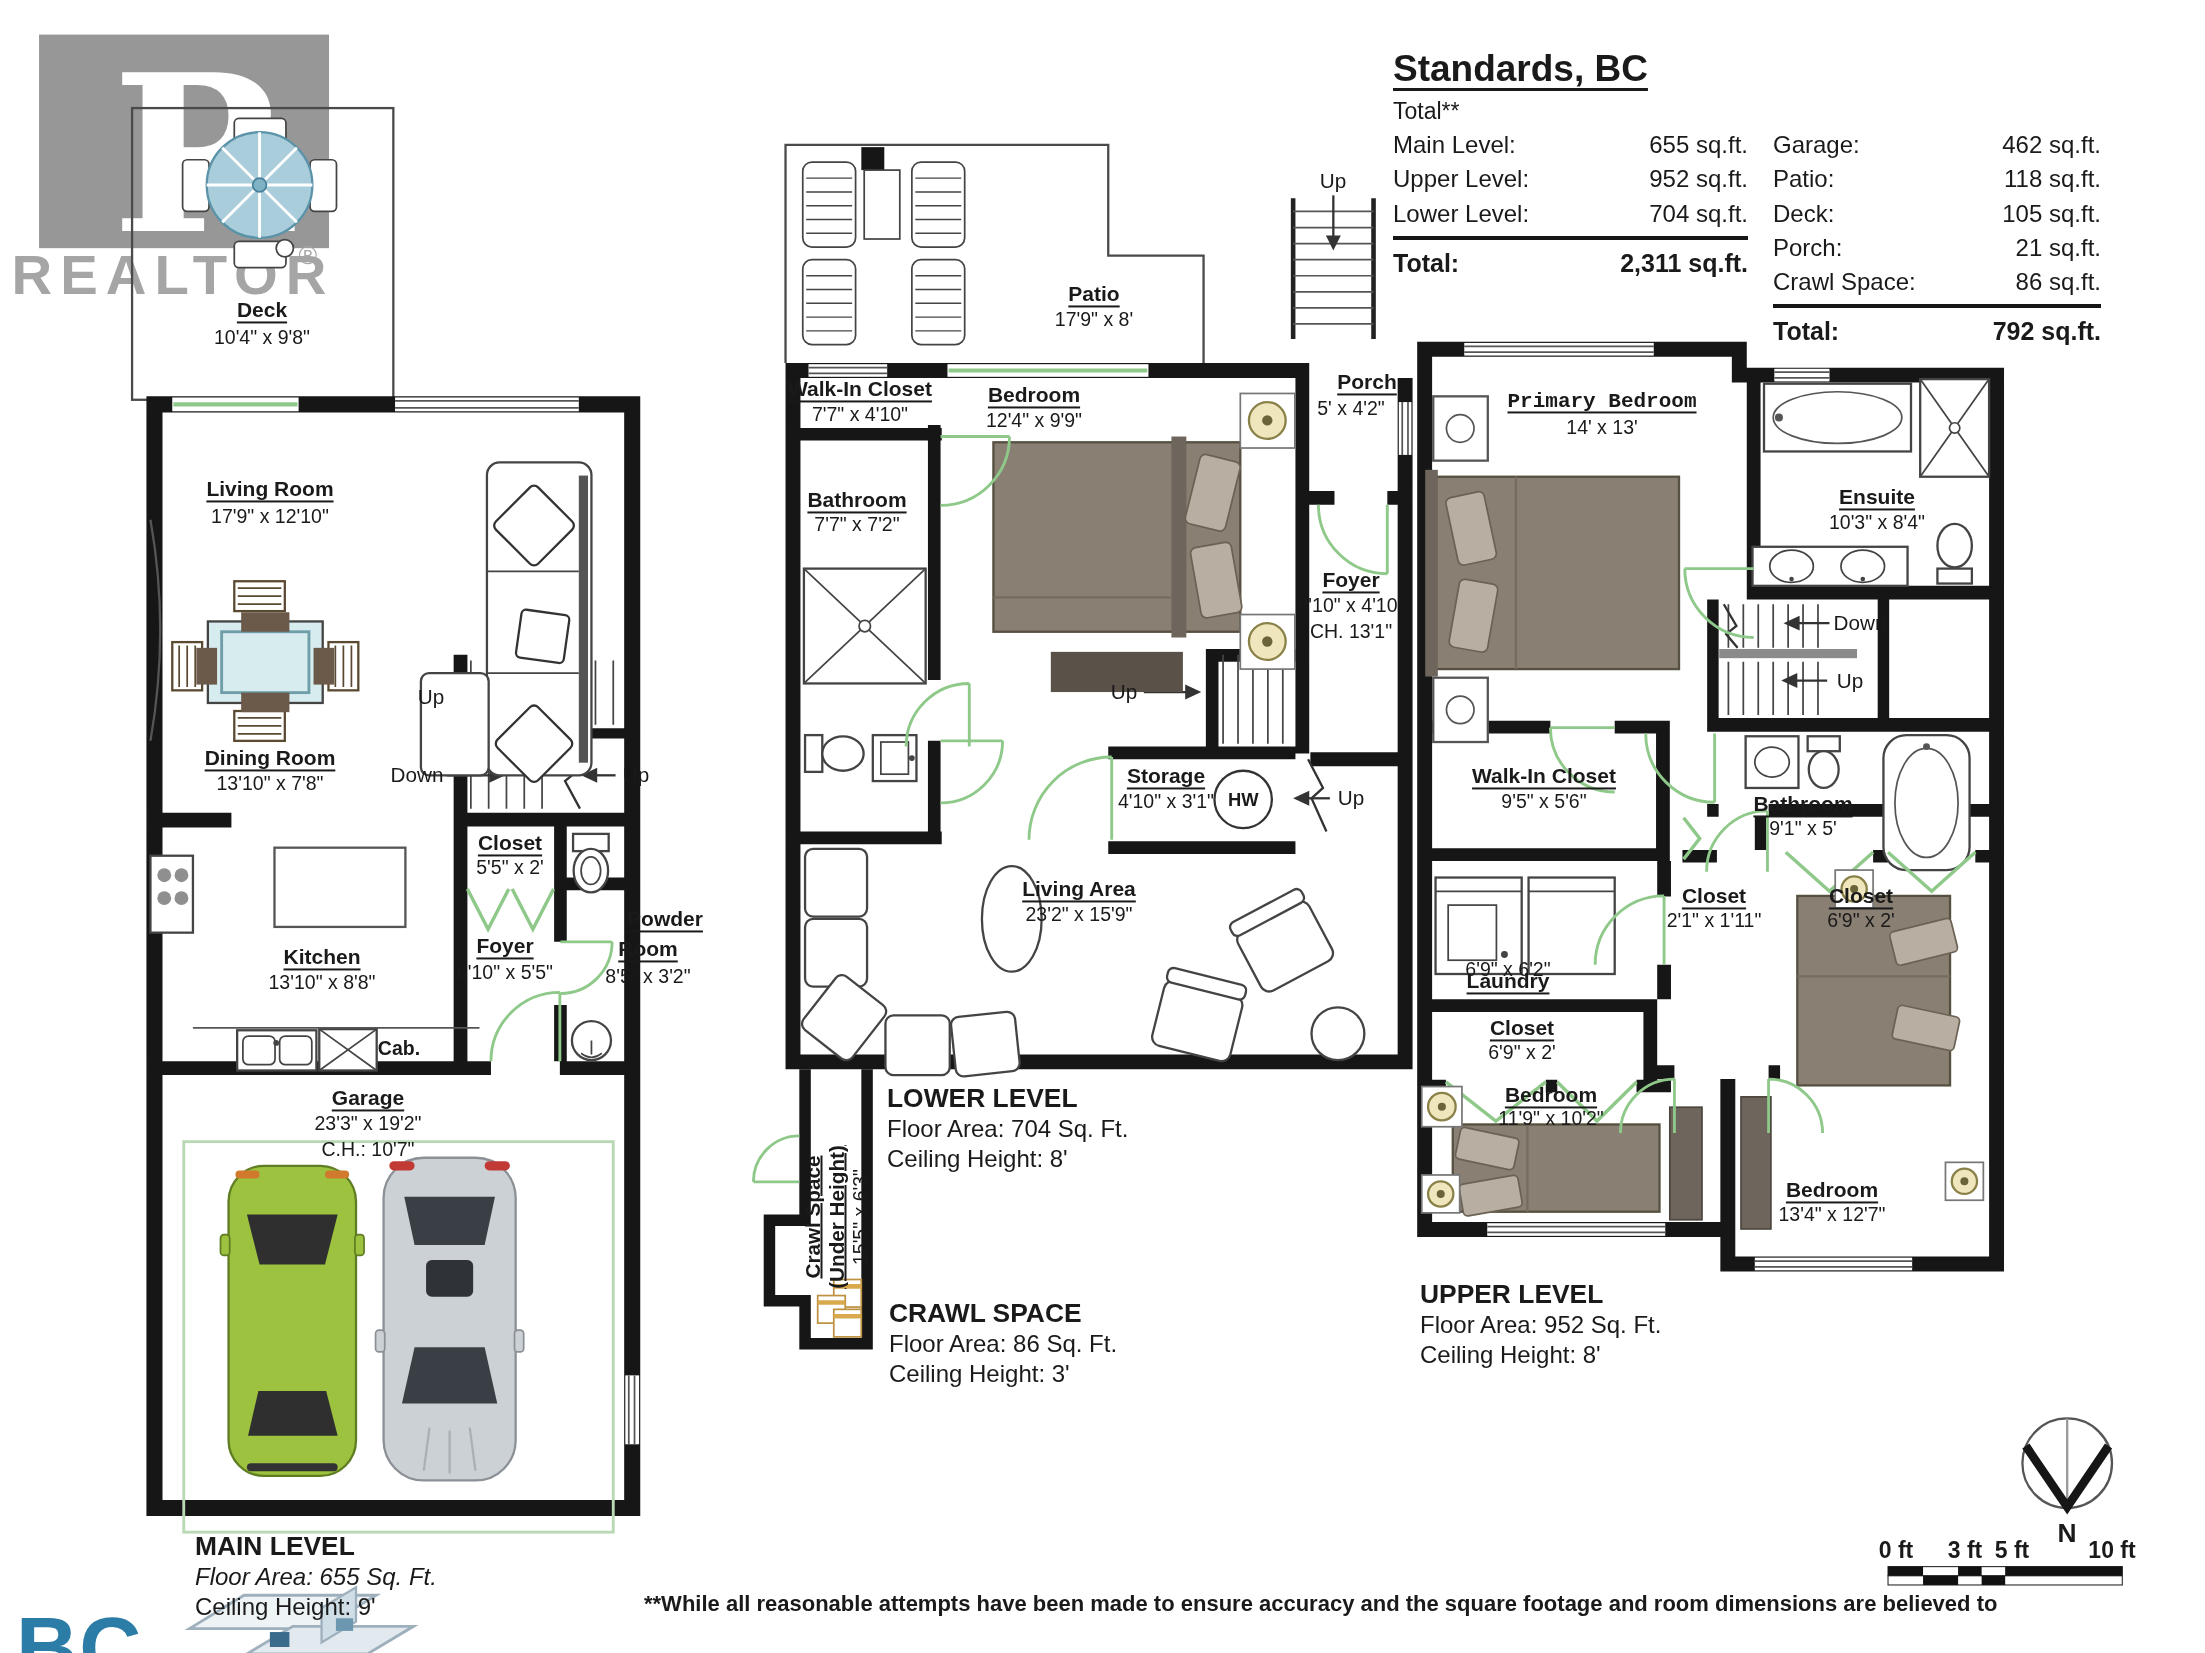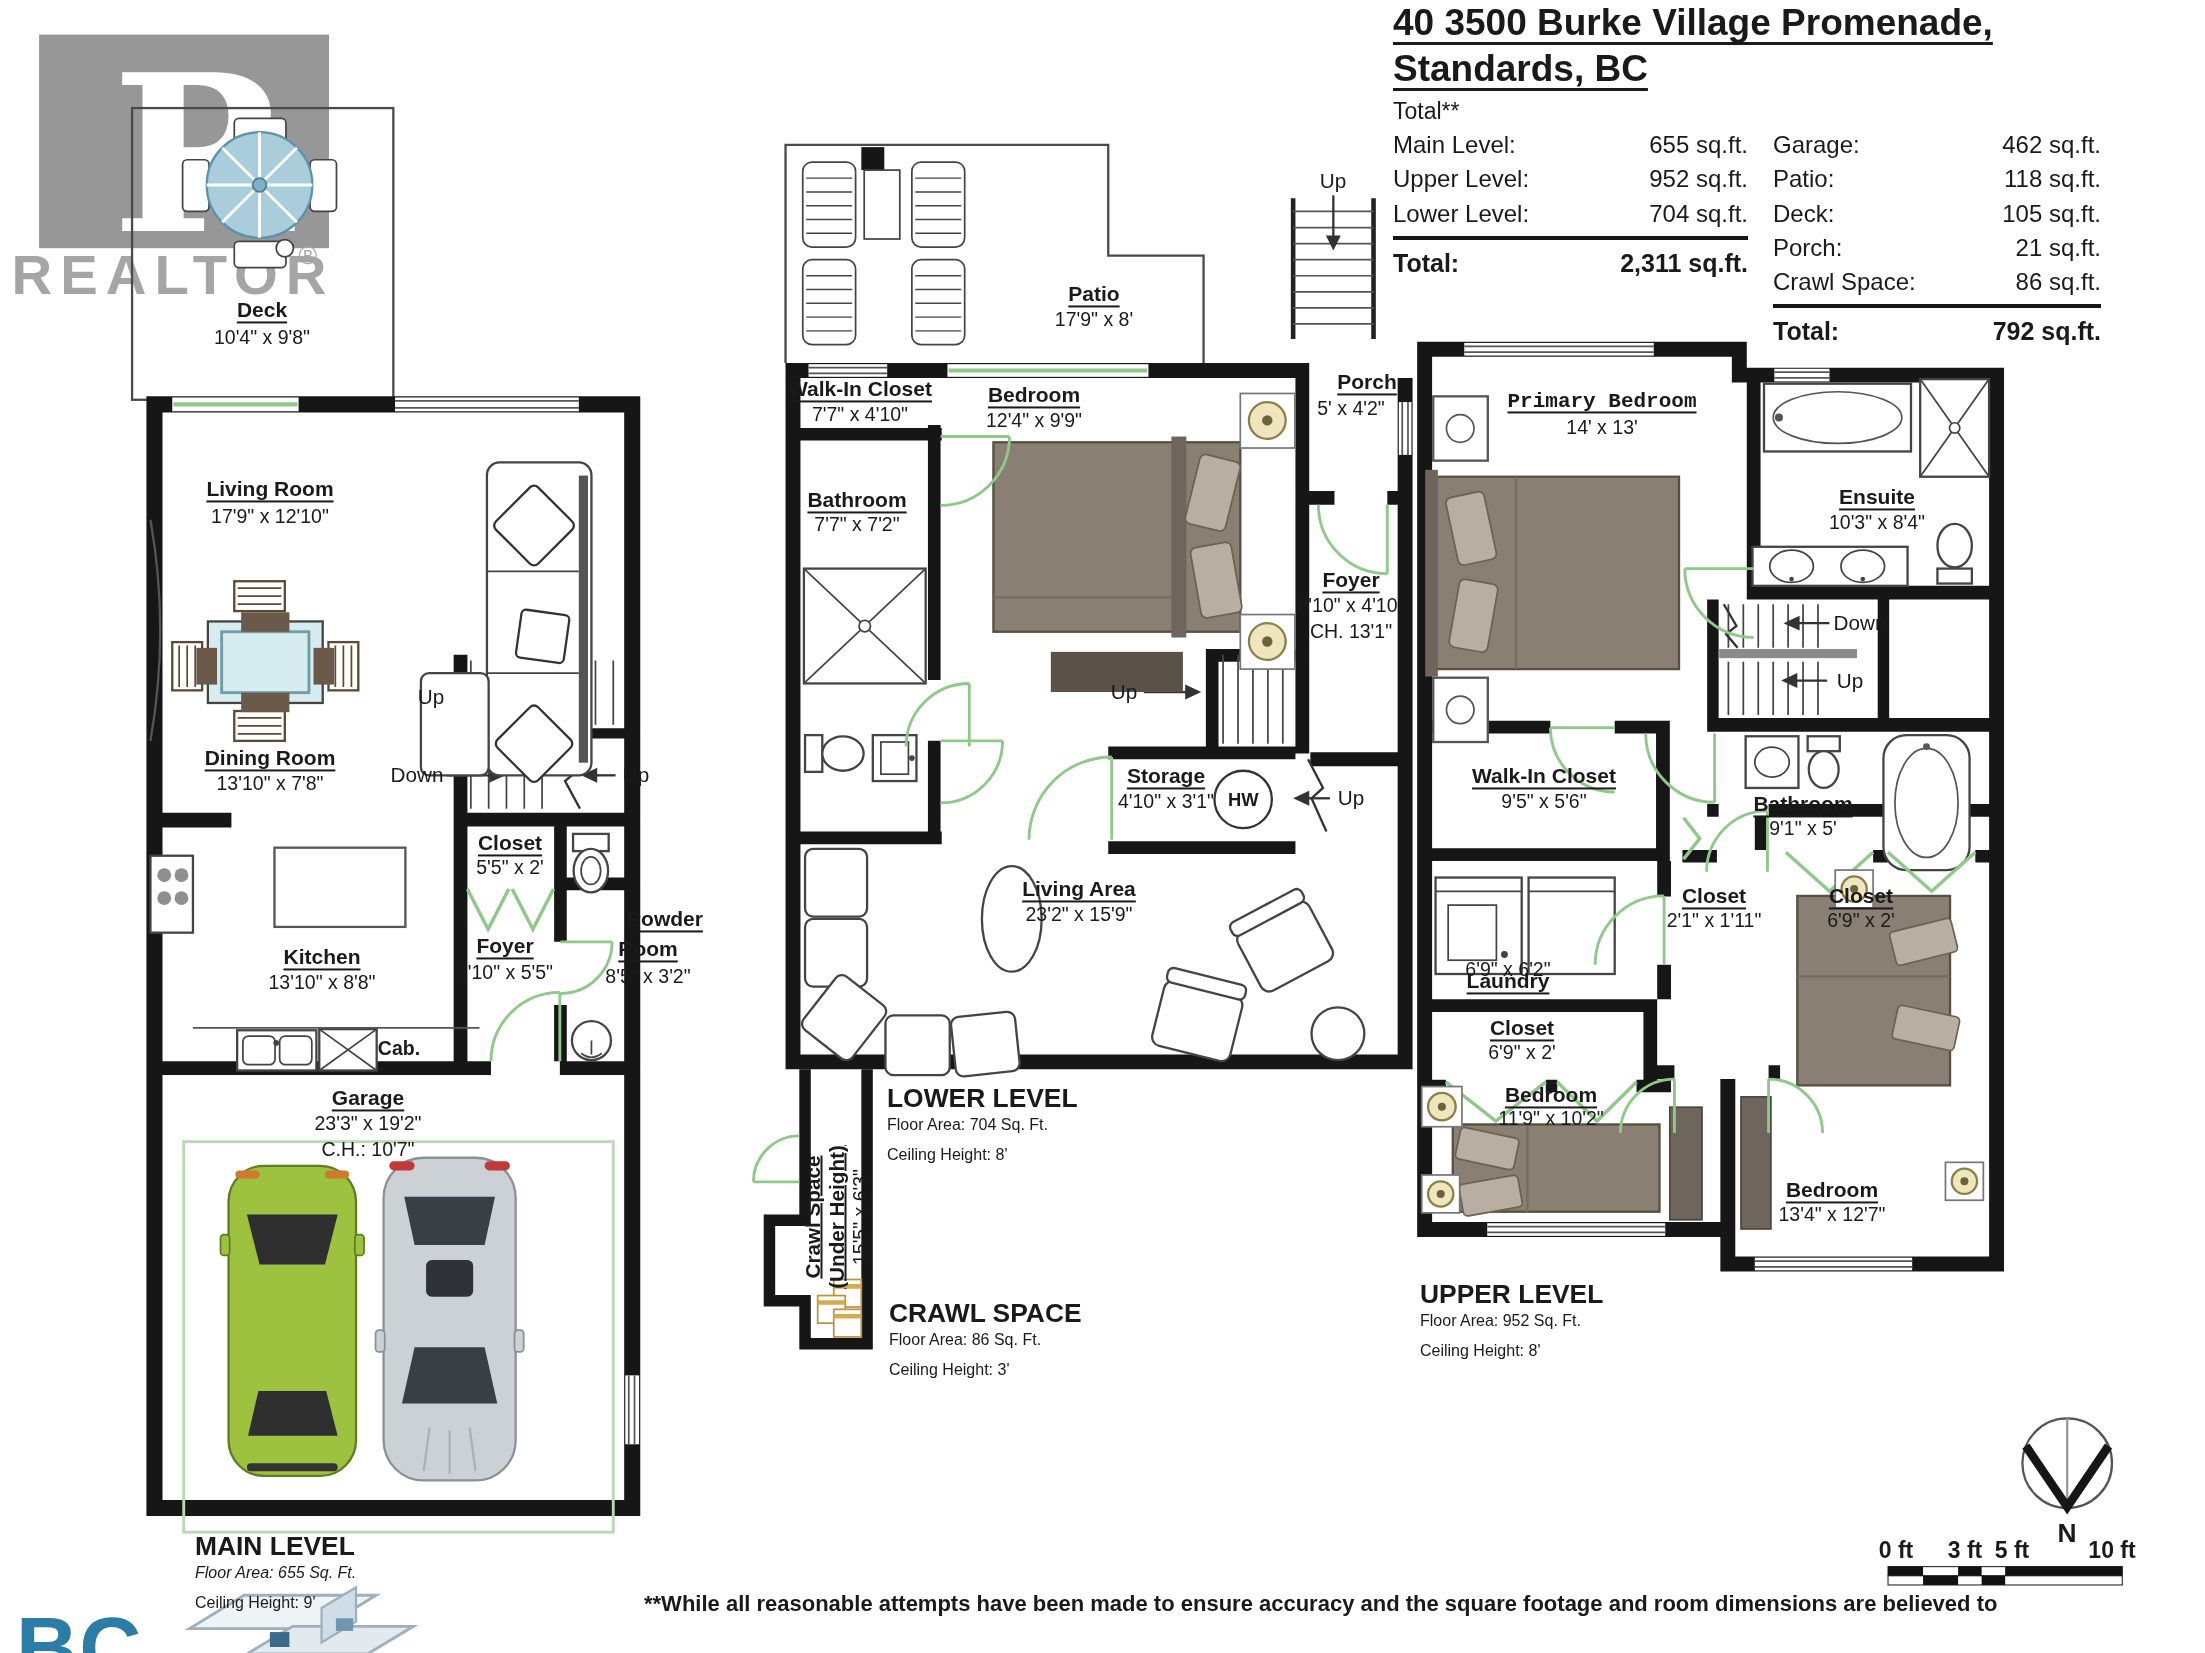--- a/index.html
+++ b/index.html
@@ -12,21 +12,21 @@
   .dims{font-size:19.5px;font-weight:400;}
   .updown{font-size:20.7px;}
   .cab{font-size:19.5px;font-weight:700;}
   .addr{font-size:37px;font-weight:700;text-decoration:underline;text-decoration-thickness:2.9px;text-underline-offset:6.9px;}
   .totsup{font-size:23px;}
   .statcol{position:absolute;}
   .statrow{display:flex;justify-content:space-between;font-size:24px;margin-bottom:6.3px;}
   .statdiv{border-top:4.6px solid #161616;margin:8px 0 9.2px 0;}
   .stattot{display:flex;justify-content:space-between;font-size:25px;font-weight:700;}
   .lvltitle{font-size:26.4px;font-weight:700;}
-  .lvlline{font-size:16px;}
+  .lvlline{font-size:24px;}
   .footer{font-size:22px;font-weight:700;}
   .scalelbl{font-size:23px;font-weight:700;}
   .nlbl{font-size:26.4px;font-weight:700;}
   .rot{position:absolute;transform:translate(-50%,-50%) rotate(-90deg);text-align:center;white-space:nowrap;}
   .rot .r1{font-size:20.7px;font-weight:700;text-decoration:underline;text-decoration-thickness:1.7px;}
   .rot .r2{font-size:19.5px;}
   .bclogo{position:absolute;font-size:86px;font-weight:700;color:#2b7ca6;letter-spacing:1.1px;}
 </style>
 </head>
 <body>
@@ -530,21 +530,20 @@
 
   <g>
     <path d="M330,2836 l95,-58 h230 l-95,58 Z" fill="#eef3f6" stroke="#9fb0bd" stroke-width="5"></path>
     <path d="M430,2880 l80,-48 h210 l-80,48 Z" fill="#e2eaf0" stroke="#9fb0bd" stroke-width="5"></path>
     <path d="M560,2800 l60,-36 v60 l-60,36 Z" fill="#cfdde6" stroke="#9fb0bd" stroke-width="4"></path>
     <rect x="470" y="2842" width="34" height="26" fill="#3a6b8a"></rect>
     <rect x="585" y="2818" width="30" height="22" fill="#6d97b0"></rect>
   </g>
 </svg>
 
-<div class="lft addr" style="left:1393px;top:3.4px;">40 3500 Burke Village Promenade,</div>
 <div class="lft addr" style="left:1393px;top:49px;">Standards, BC</div>
 <div class="lft totsup" style="left:1393px;top:99px;">Total**</div>
 
 <div class="statcol" style="left:1393px;top:131px;width:355px;">
   <div class="statrow">
         <span>Main Level:</span>
         <span>655 sq.ft.</span>
       </div>
   <div class="statrow">
         <span>Upper Level:</span>

